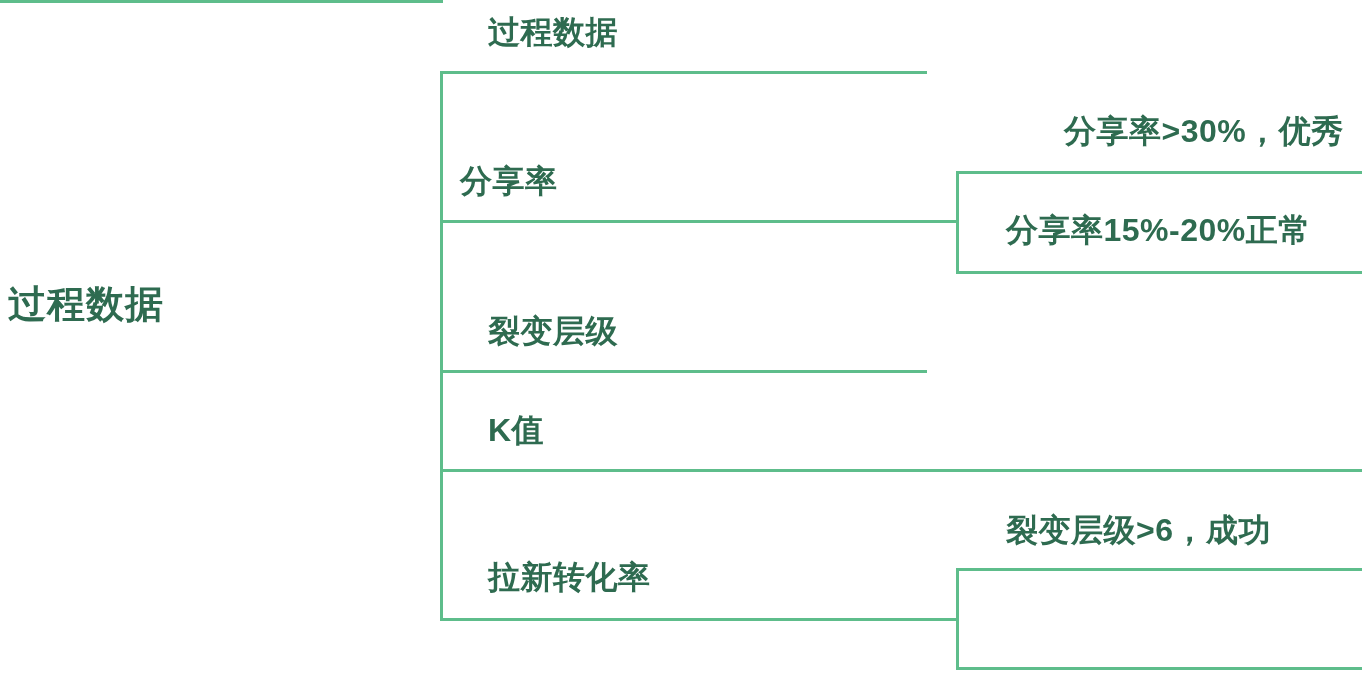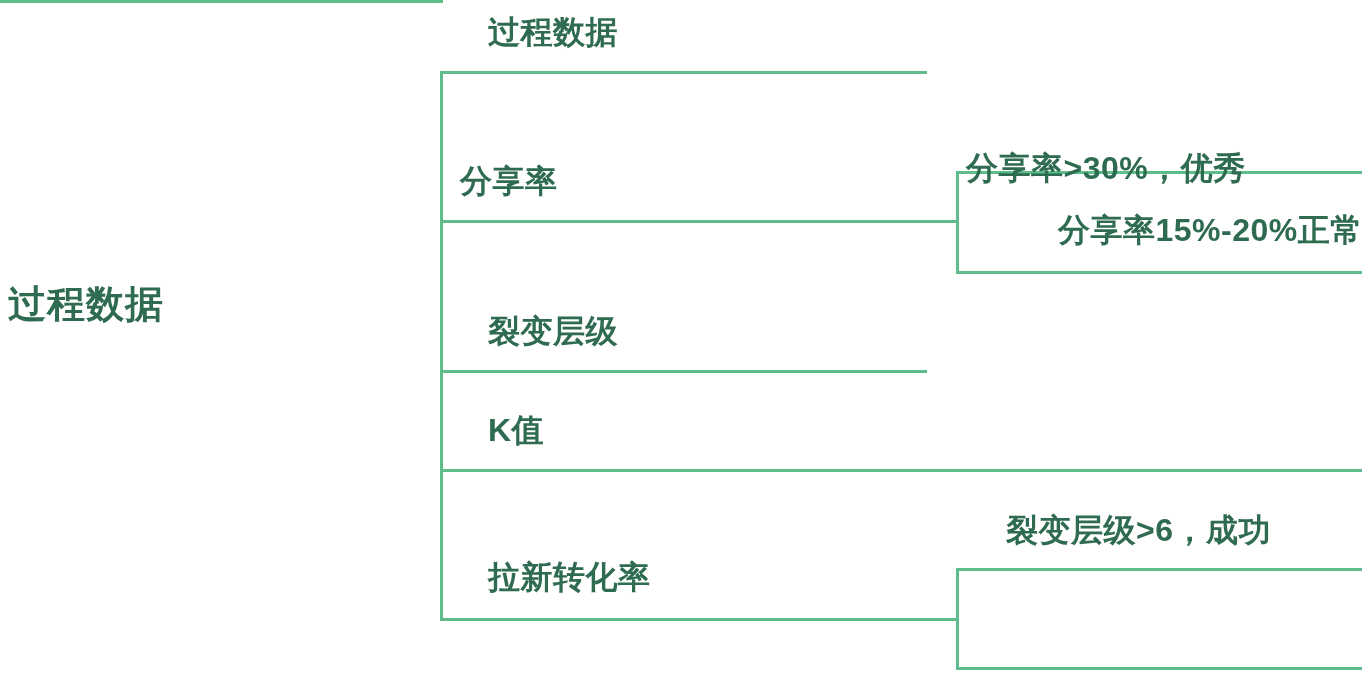--- a/index.html
+++ b/index.html
@@ -58,22 +58,22 @@
   <div class="line hline" style="left:440px; top:618px; width:519px;"></div>
   <div class="line vline" style="left:956px; top:568px; height:102px;"></div>
   <div class="line hline" style="left:956px; top:568px; width:406px;"></div>
   <div class="line hline" style="left:956px; top:667px; width:406px;"></div>
 
   <div class="node root" style="left:8px; top:284px;">过程数据</div>
 
   <div class="node" style="left:488px; top:13px;">过程数据</div>
 
   <div class="node" style="left:460px; top:162px;">分享率</div>
-  <div class="node" style="left:966px; top:112px;margin-top:37px;">分享率&gt;30%，优秀</div>
-  <div class="node" style="left:1058px; top:211px;text-align:right;">分享率15%-20%正常</div>
+  <div class="node" style="left:1064px; top:112px;">分享率&gt;30%，优秀</div>
+  <div class="node" style="left:1006px; top:211px;text-align:right;">分享率15%-20%正常</div>
 
   <div class="node" style="left:488px; top:312px;">裂变层级</div>
 
   <div class="node" style="left:488px; top:411px;">K值</div>
 
   <div class="node" style="left:488px; top:558px;">拉新转化率</div>
   <div class="node" style="left:1006px; top:511px;text-align:center;">裂变层级&gt;6，成功</div>
 
 </div>
 

